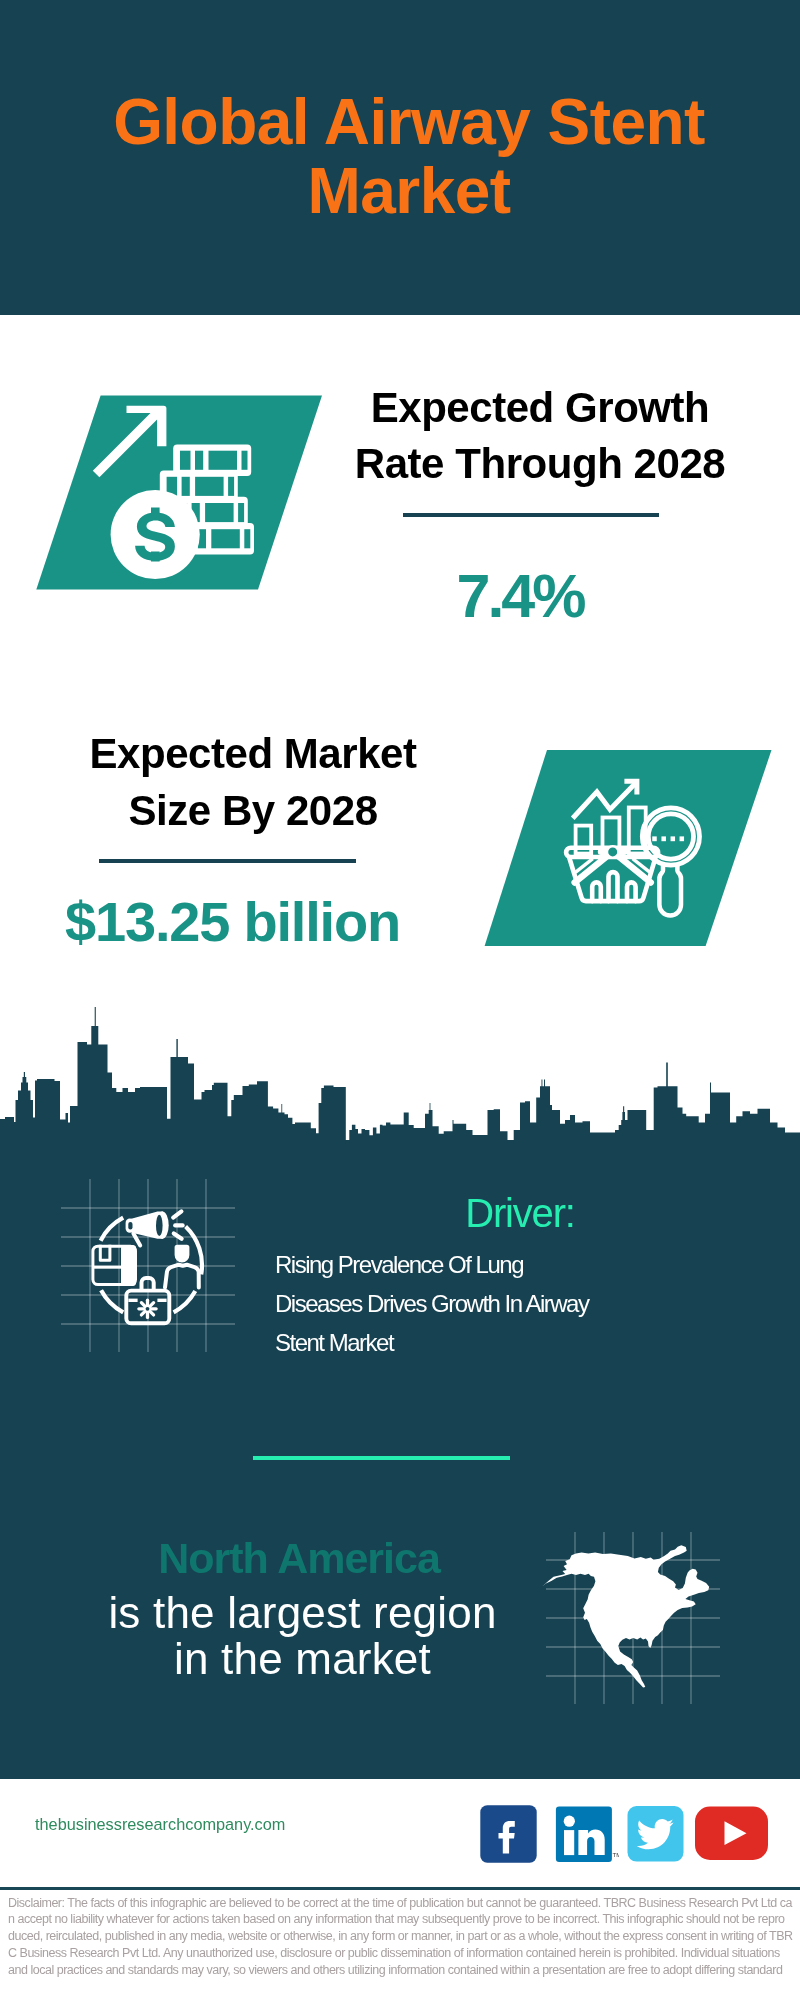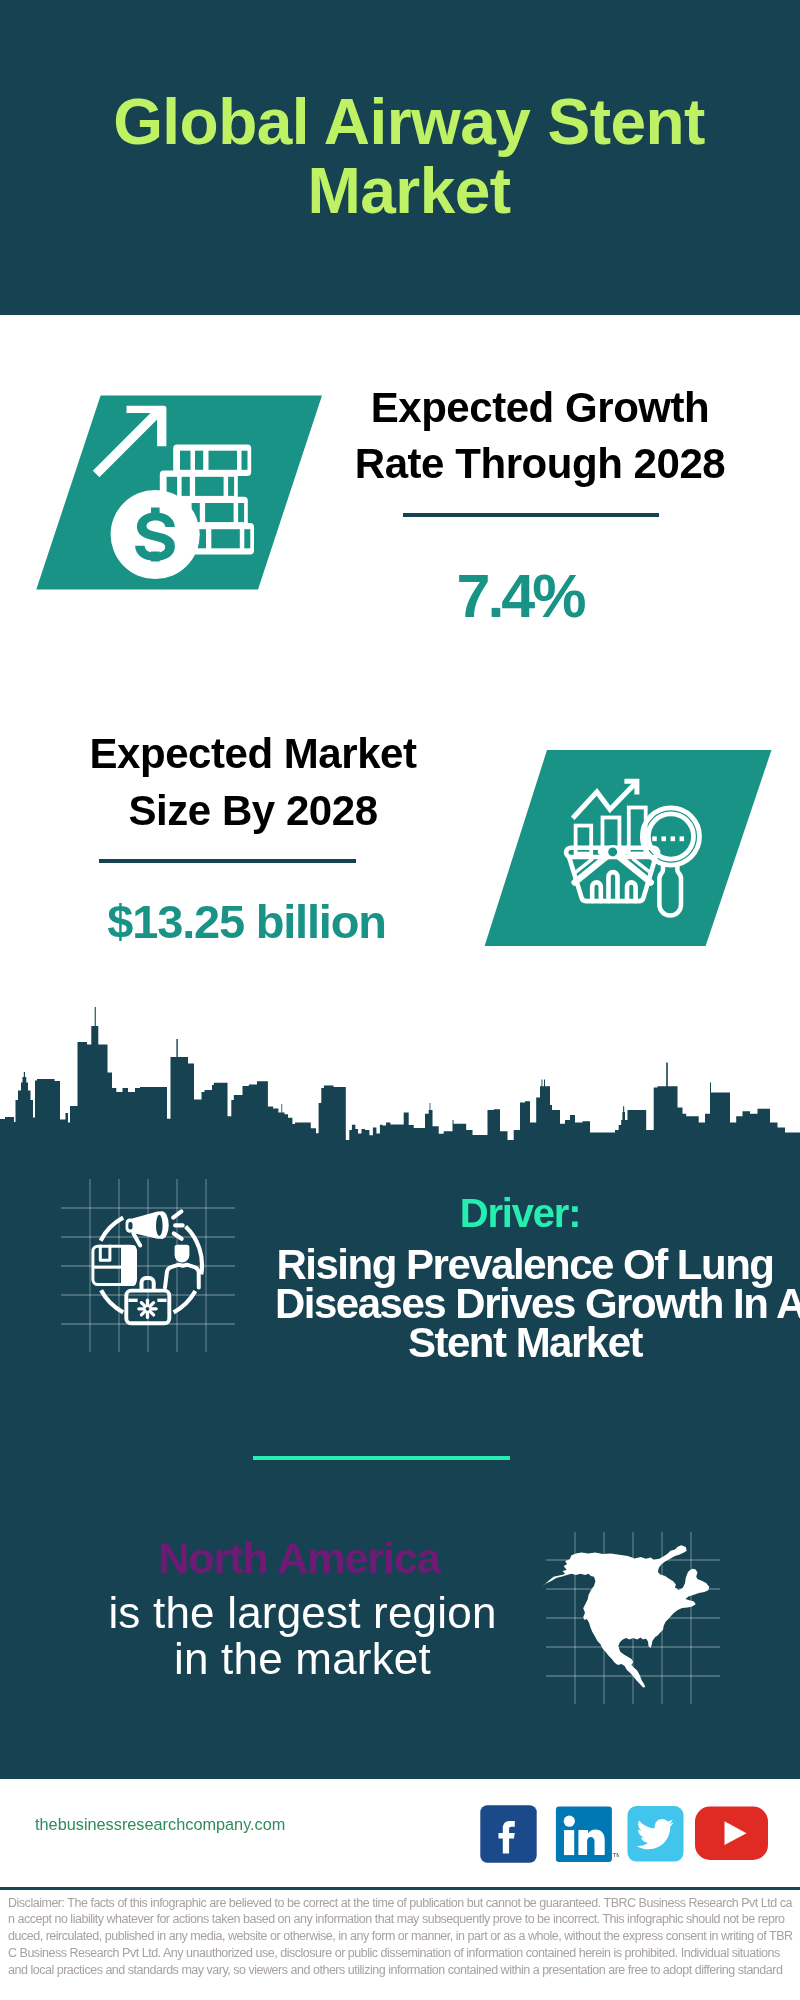--- a/index.html
+++ b/index.html
@@ -3,38 +3,38 @@
 <meta charset="utf-8">
 <title>Global Airway Stent Market</title>
 <style>
   html,body{margin:0;padding:0;background:#fff;}
   body{width:800px;height:2000px;font-family:"Liberation Sans",sans-serif;overflow:hidden;}
   #page{position:relative;width:800px;height:2000px;overflow:hidden;background:#fff;}
   .abs{position:absolute;}
 
   
   #header{left:0;top:0;width:800px;height:315px;background:#164252;}
-  #header-title{left:19px;top:88px;width:780px;text-align:center;color:#bef264;
+  #header-title{left:19px;top:88px;width:780px;text-align:center;color:#f97316;
       font-weight:bold;font-size:64px;line-height:69px;letter-spacing:-0.55px;}
 
   
   .headline{color:#000000;font-weight:bold;font-size:42px;line-height:56.6px;
             letter-spacing:-0.45px;text-align:center;white-space:nowrap;}
   .rule-dark{background:#164252;height:3.6px;}
   .bignum{color:#1A9387;font-weight:bold;white-space:nowrap;text-align:center;}
 
   
   #dark{left:0;top:1140px;width:800px;height:639px;background:#164252;}
   #skyline{left:0;top:1000px;width:800px;height:155px;}
-  .drv-h{color:#26EEB0;font-weight:bold;font-size:40px;letter-spacing:-1.2px;
+  .drv-h{color:#26EEB0;font-weight:normal;font-size:40px;letter-spacing:-1.2px;
          text-align:center;white-space:nowrap;}
-  .drv-b{color:#ffffff;font-weight:bold;font-size:42px;line-height:39px;
-         letter-spacing:-1.5px;text-align:center;white-space:nowrap;}
+  .drv-b{color:#ffffff;font-weight:normal;font-size:24px;line-height:39px;
+         letter-spacing:-1.5px;text-align:left;white-space:nowrap;}
   .rule-green{background:#26EEB0;height:4px;}
-  .reg-h{color:#701a75;font-weight:bold;font-size:43px;letter-spacing:-1px;
+  .reg-h{color:#0f766e;font-weight:bold;font-size:43px;letter-spacing:-1px;
          text-align:center;white-space:nowrap;}
   .reg-b{color:#ffffff;font-weight:normal;font-size:44px;line-height:45.6px;
          letter-spacing:0.2px;text-align:center;white-space:nowrap;}
 
   
   #footer{left:0;top:1779px;width:800px;height:221px;background:#fff;}
   .srctext{color:#2E8B5E;font-size:16.3px;line-height:19.5px;white-space:nowrap;}
   #discrule{left:0;top:1886.5px;width:800px;height:3px;background:#1a4755;}
   .disc{color:#a9a1a1;font-size:12.5px;line-height:16.75px;white-space:nowrap;
         letter-spacing:-0.48px;}
@@ -98,21 +98,21 @@
     <div>Rate Through 2028</div>
   </div>
   <div class="abs rule-dark" style="left:402.5px;top:513px;width:256px;"></div>
   <div class="abs bignum" style="left:320px;top:549px;width:400px;font-size:61px;line-height:95px;letter-spacing:-3.0px;">7.4%</div>
 
   <div class="abs headline" style="left:53px;top:726px;width:400px;">
     <div>Expected Market</div>
     <div>Size By 2028</div>
   </div>
   <div class="abs rule-dark" style="left:99px;top:859px;width:256.5px;"></div>
-  <div class="abs bignum" style="left:32.5px;top:884.5px;width:400px;font-size:47px;line-height:73px;letter-spacing:-1.2px;margin-left:14px;">$13.25 billion</div>
+  <div class="abs bignum" style="left:32.5px;top:884.5px;width:400px;font-size:56px;line-height:73px;letter-spacing:-1.2px;">$13.25 billion</div>
 
   <svg class="abs" style="left:480px;top:745px;width:300px;height:210px" viewBox="480 745 300 210">
     <polygon points="547,750 771.5,750 705.6,946 484.6,946" fill="#1A9387"></polygon>
       <g>
       <g fill="none" stroke="#ffffff" stroke-width="3.8" stroke-linejoin="miter">
       <rect x="575.6" y="825.6" width="15.6" height="28"></rect>
       <rect x="602.5" y="817.5" width="16.9" height="36"></rect>
       <rect x="628.8" y="807.5" width="16.9" height="46"></rect>
       </g>
       <g fill="none" stroke="#ffffff" stroke-width="5" stroke-linejoin="miter" stroke-linecap="butt">

